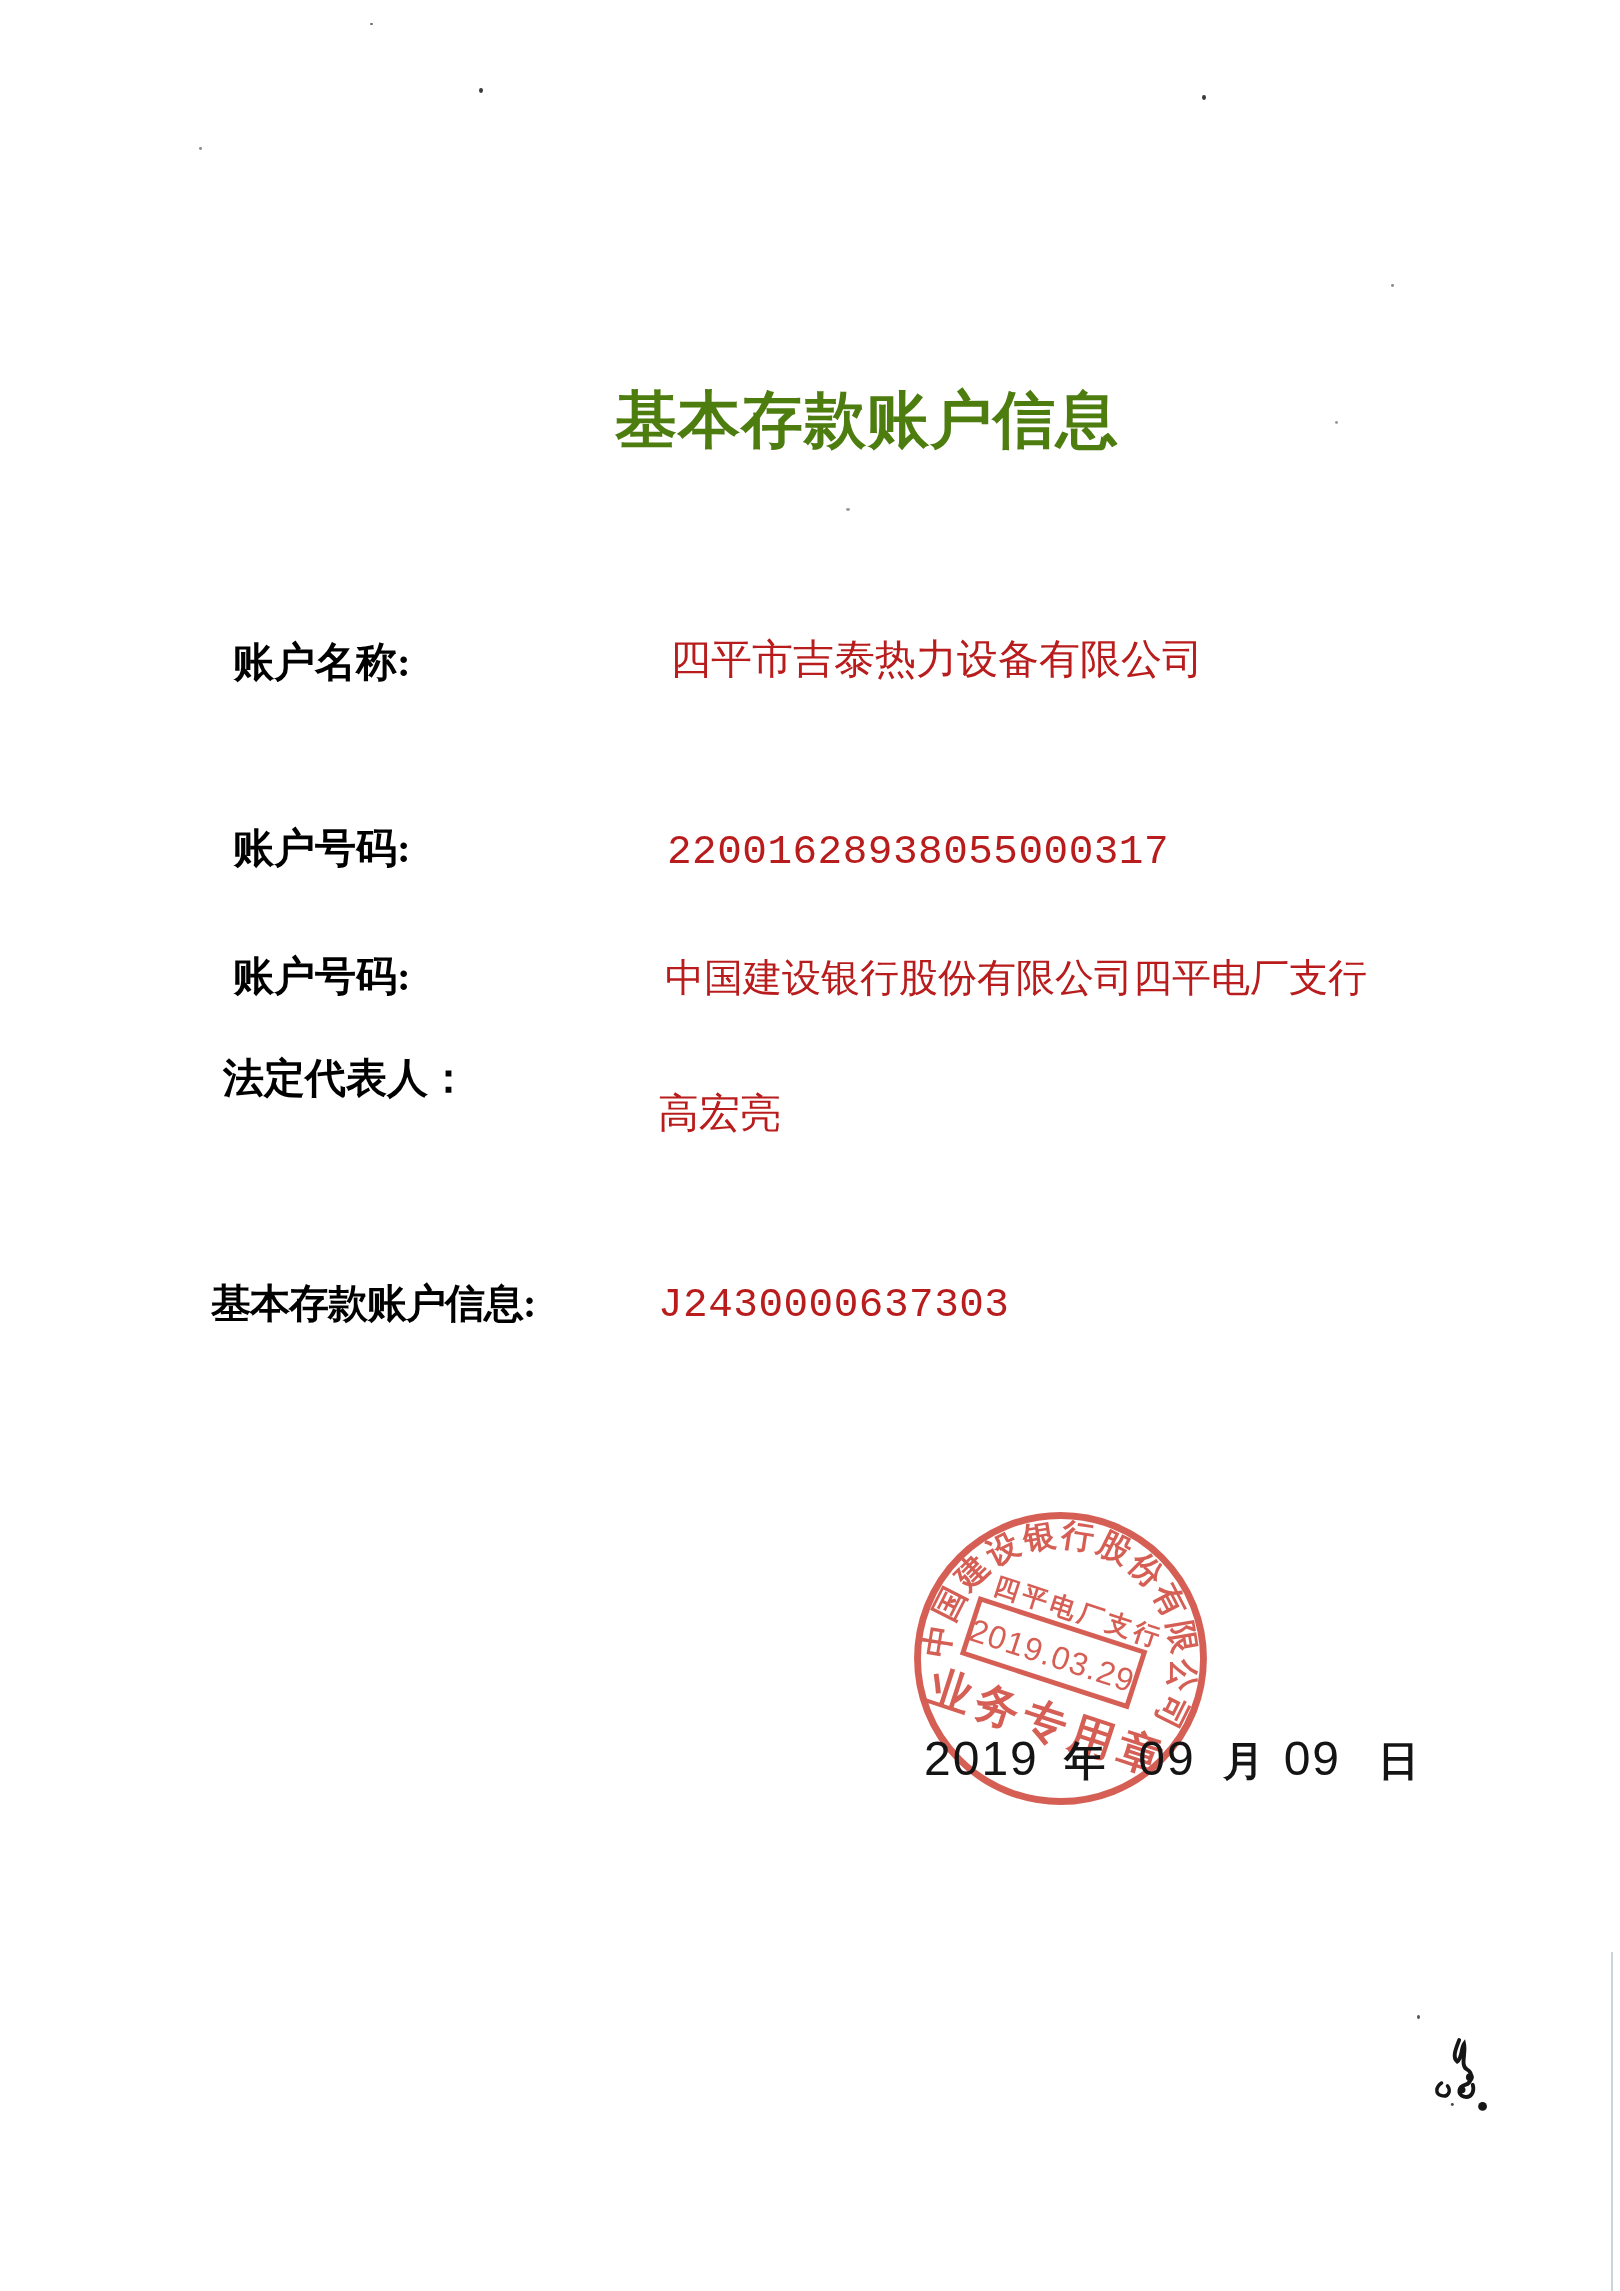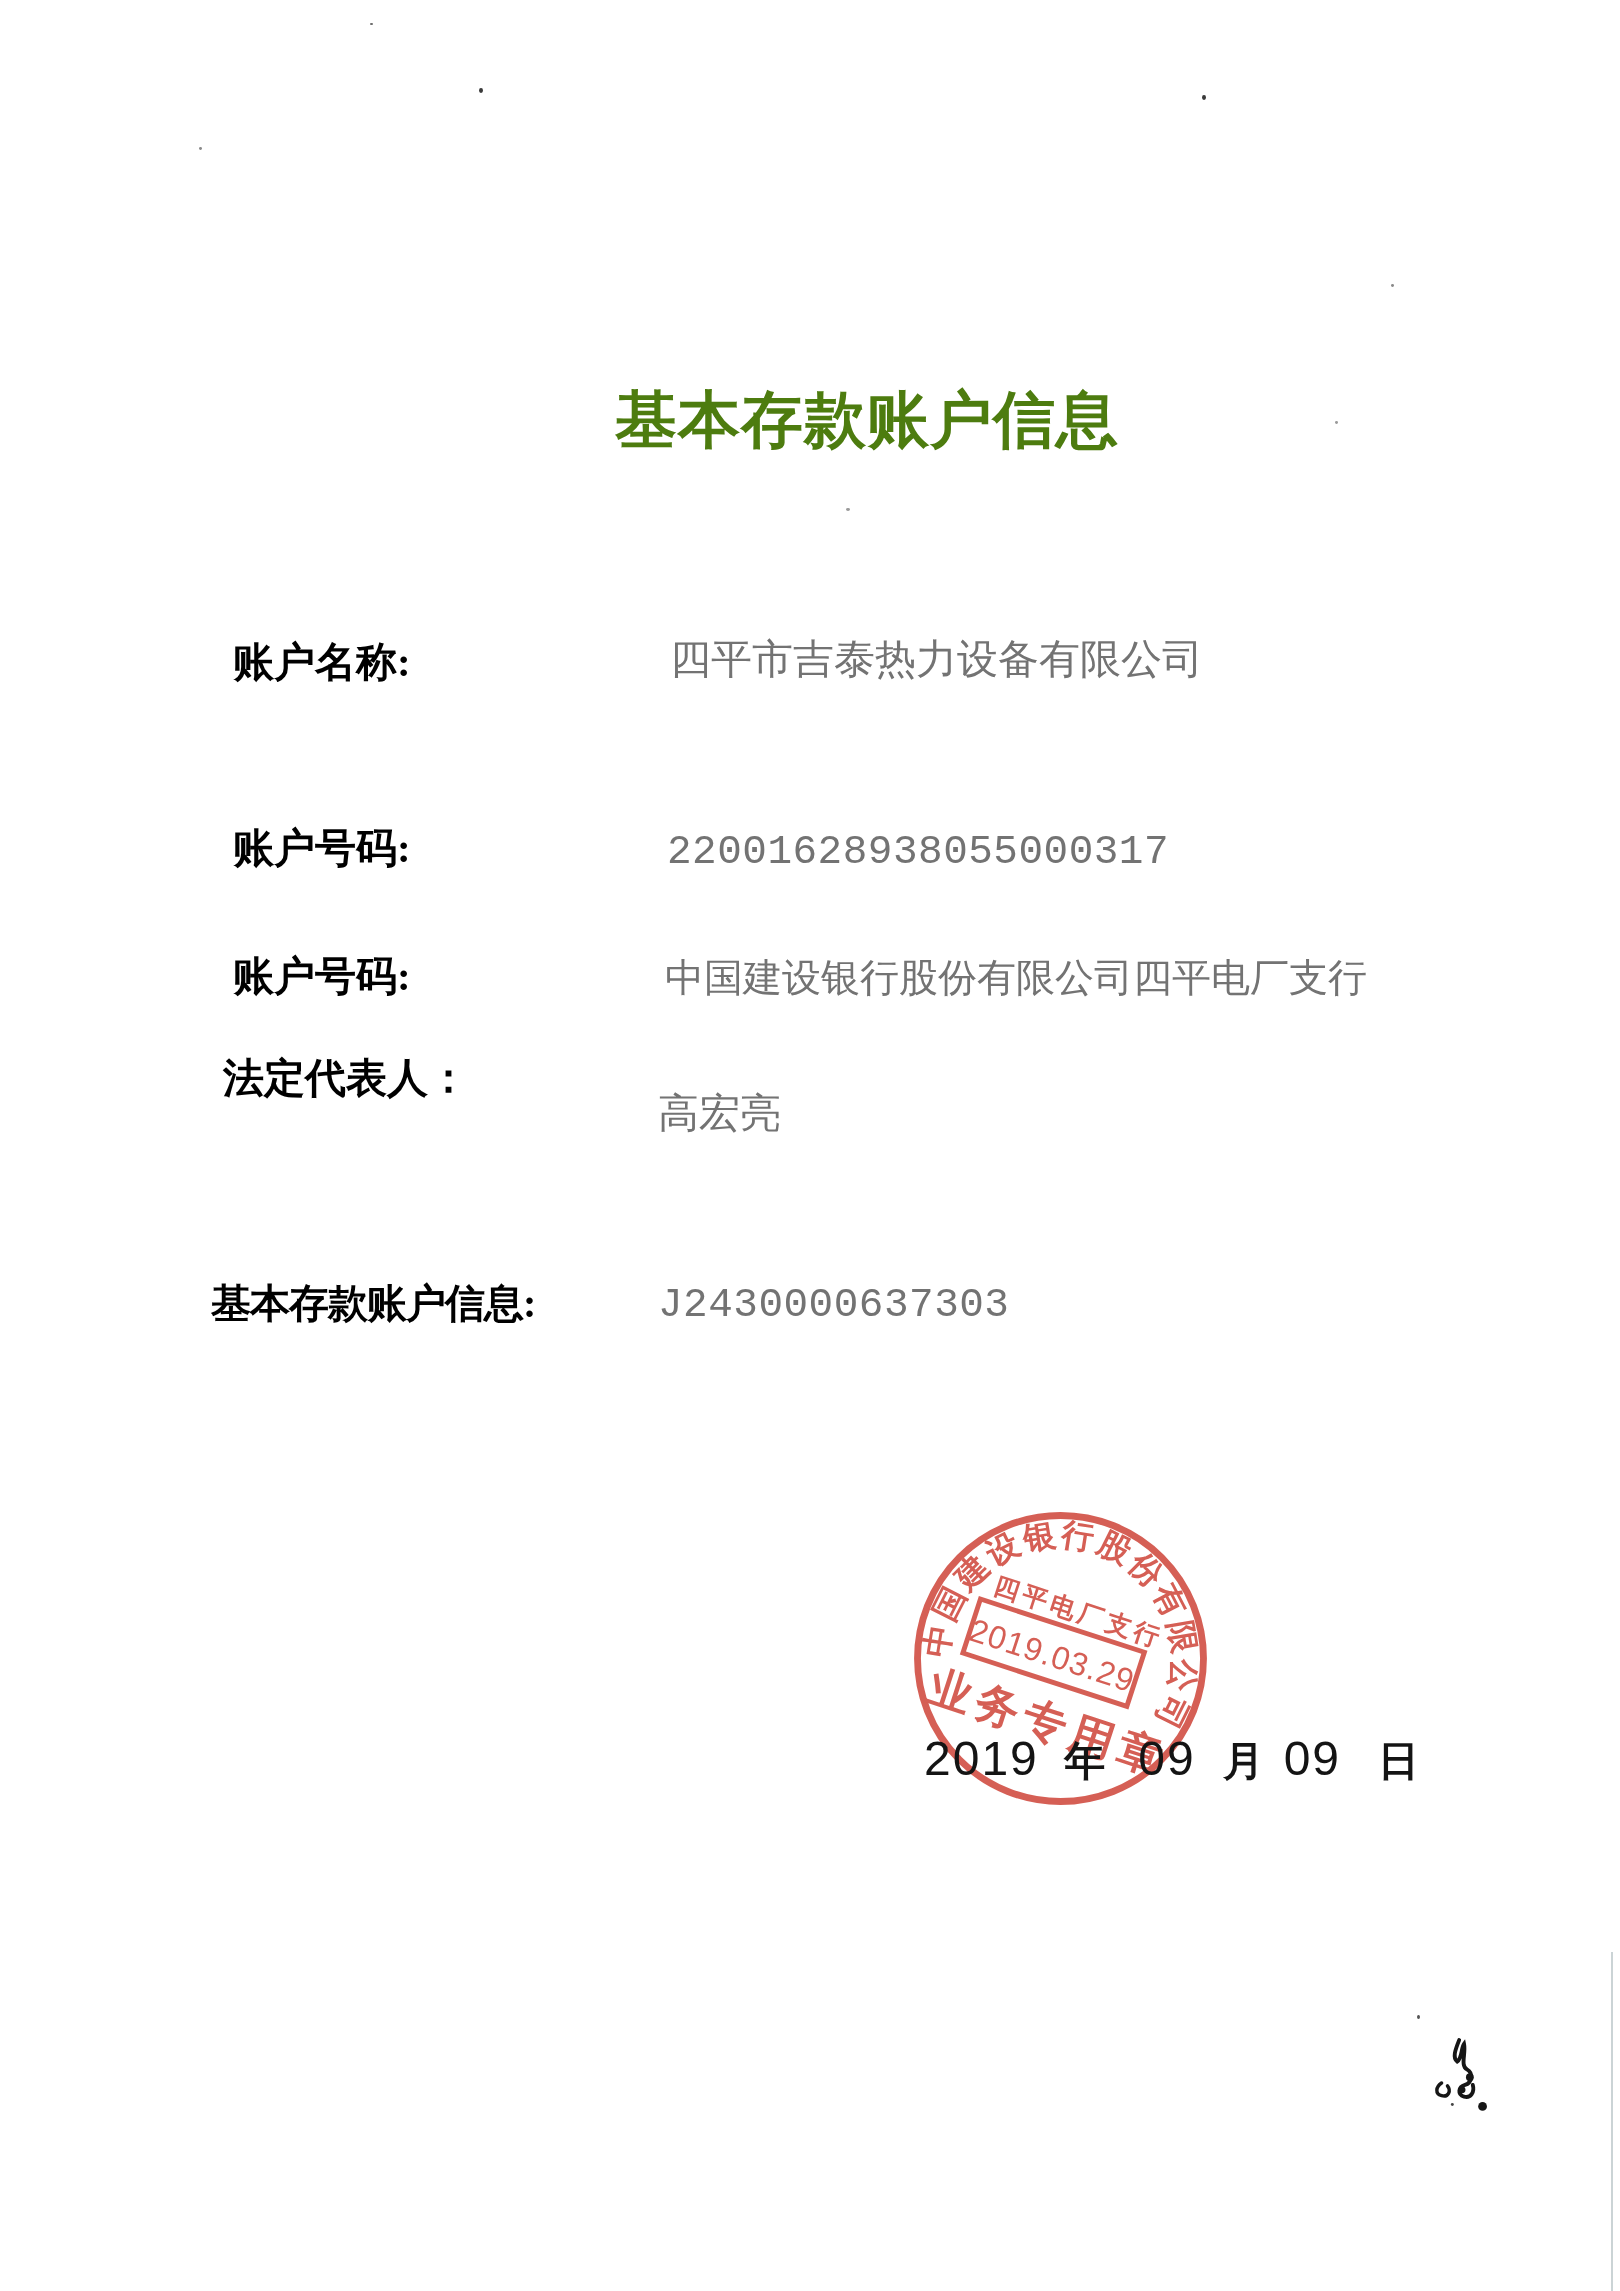--- a/index.html
+++ b/index.html
@@ -11,21 +11,21 @@
     font-family:"Liberation Serif","DejaVu Serif",serif;
     color:#1b1b1b;
   }
   .abs{position:absolute;white-space:nowrap;}
   .doc-title{
     left:615px;top:378px;
     font-size:62px;font-weight:700;letter-spacing:1px;
     color:#4d7c0f;
   }
   .field-label{font-size:41px;font-weight:700;color:#000000;}
-  .field-value{font-size:41px;font-weight:400;color:#737373;}
+  .field-value{font-size:41px;font-weight:400;color:#b91c1c;}
   .num{font-family:Liberation Mono, monospace;letter-spacing:0.5px;}
 
   .r1-label{left:233px;top:635px;}
   .r1-value{left:670px;top:632px;}
 
   .r2-label{left:233px;top:821px;}
   .r2-value{left:667px;top:829px;font-size:41px;}
 
   .r3-label{left:233px;top:949px;}
   .r3-value{left:665px;top:951px;font-size:39px;}

